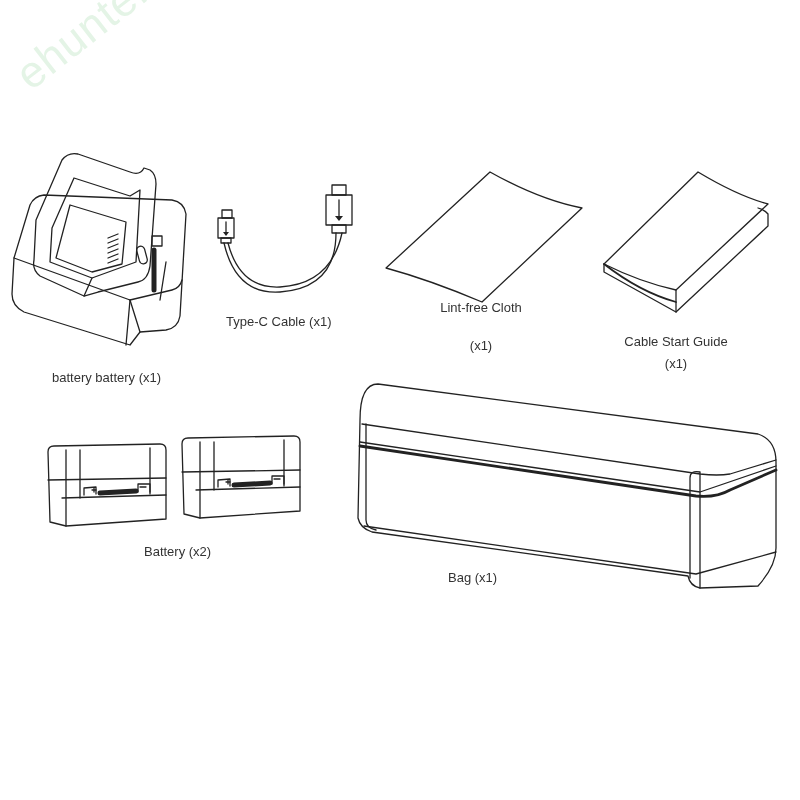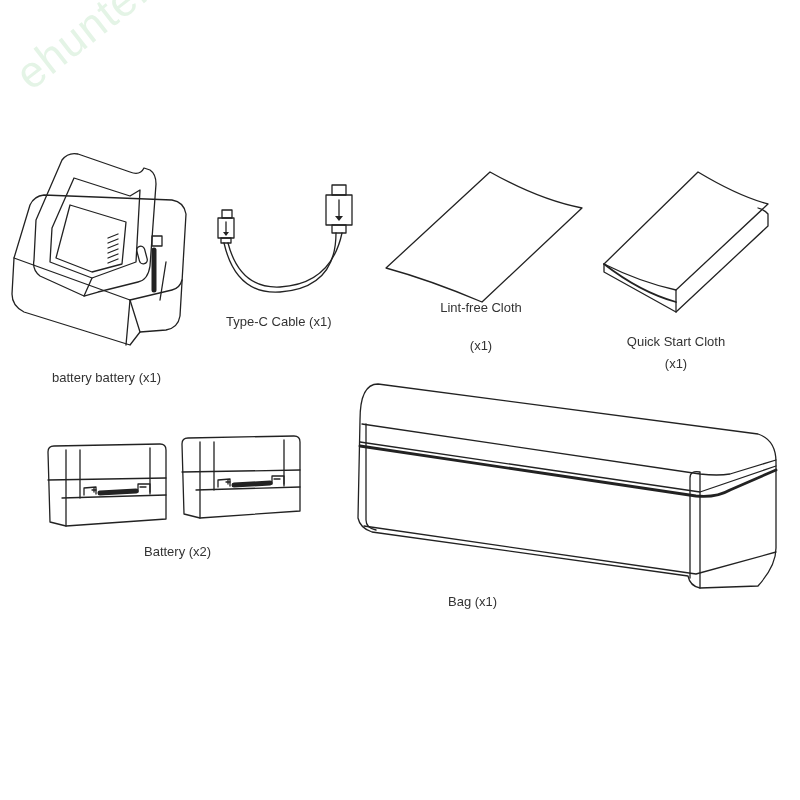--- a/index.html
+++ b/index.html
@@ -76,21 +76,21 @@
   <div class="label" style="left:426px;top:336px;width:110px">(x1)</div>
 </div>
 
 <div class="item">
   <svg width="800" height="800" style="left:0;top:0">
     <path d="M698,172 Q738,196 768,204 L676,290 Q640,282 604,264 Z"></path>
     <path d="M604,264 L604,272 L676,312 L768,226 L768,214 Q765,210 758,208"></path>
     <path d="M676,290 L676,312"></path>
     <path d="M604,264 Q640,292 676,302" class="thick" style="stroke-width:1.8"></path>
   </svg>
-  <div class="label" style="left:606px;top:332px;width:140px">Quick Start Cloth</div>
+  <div class="label" style="left:606px;top:332px;width:140px">Cable Start Guide</div>
   <div class="label" style="left:606px;top:354px;width:140px">(x1)</div>
 </div>
 
 <div class="item">
   <svg width="800" height="800" style="left:0;top:0">
     <g>
       <path d="M48,452 Q48,446 54,446 L160,444 Q166,444 166,450 L166,519 L66,526 L50,522 Z"></path>
       <path d="M48,480 L166,478"></path>
       <path d="M62,498 L166,495"></path>
       <path d="M66,450 L66,526 M80,450 L80,498 M150,448 L150,494"></path>
@@ -114,14 +114,14 @@
 <div class="item">
   <svg width="800" height="800" style="left:0;top:0">
     <path d="M360,420 Q360,384 378,384 L758,434 Q776,440 776,462 L776,548 Q776,566 758,586 L700,588 Q690,586 688,576 L372,532 Q360,528 358,518 Z"></path>
     <path d="M362,424 L700,474 Q718,476 730,474 L776,460"></path>
     <path d="M360,442 L700,492 L776,466"></path>
     <path class="thick" d="M360,446 L696,496 Q716,498 730,490 L776,470" style="stroke-width:2.8"></path>
     <path d="M366,424 L366,520 Q366,528 376,530"></path>
     <path d="M690,478 Q690,470 700,472 L700,588 M690,478 L690,578"></path>
     <path d="M364,526 L696,574 L776,552"></path>
   </svg>
-  <div class="label" style="left:448px;top:592px">Bag (x1)</div>
+  <div class="label" style="left:448px;top:568px">Bag (x1)</div>
 </div>
 
 </body></html>

